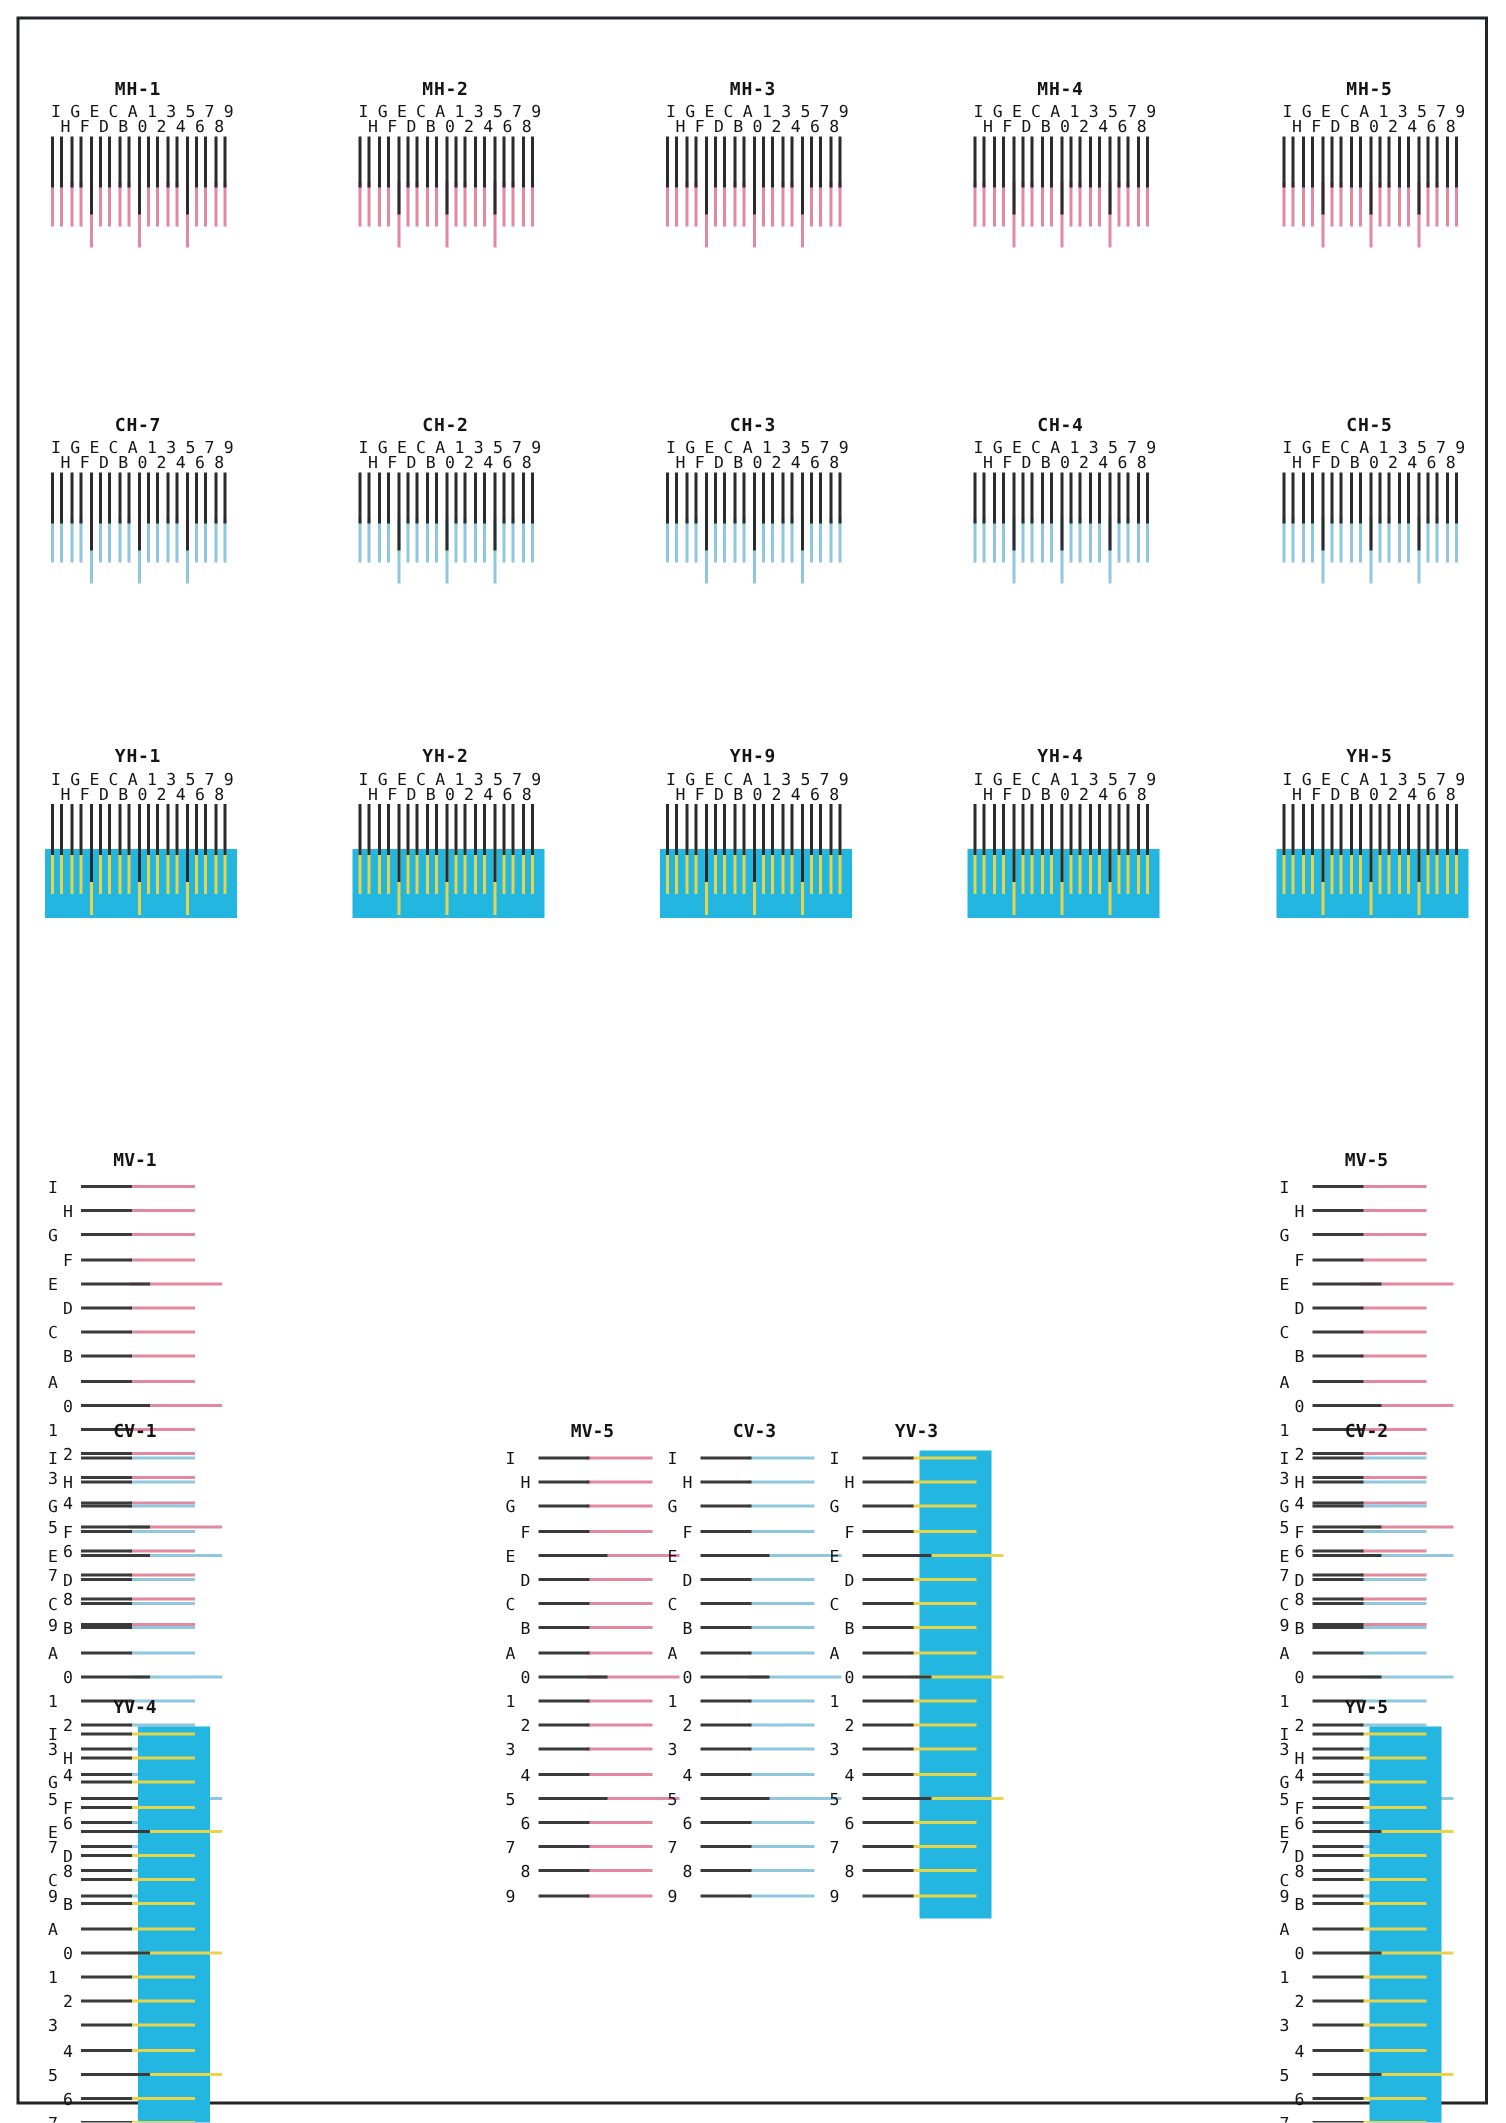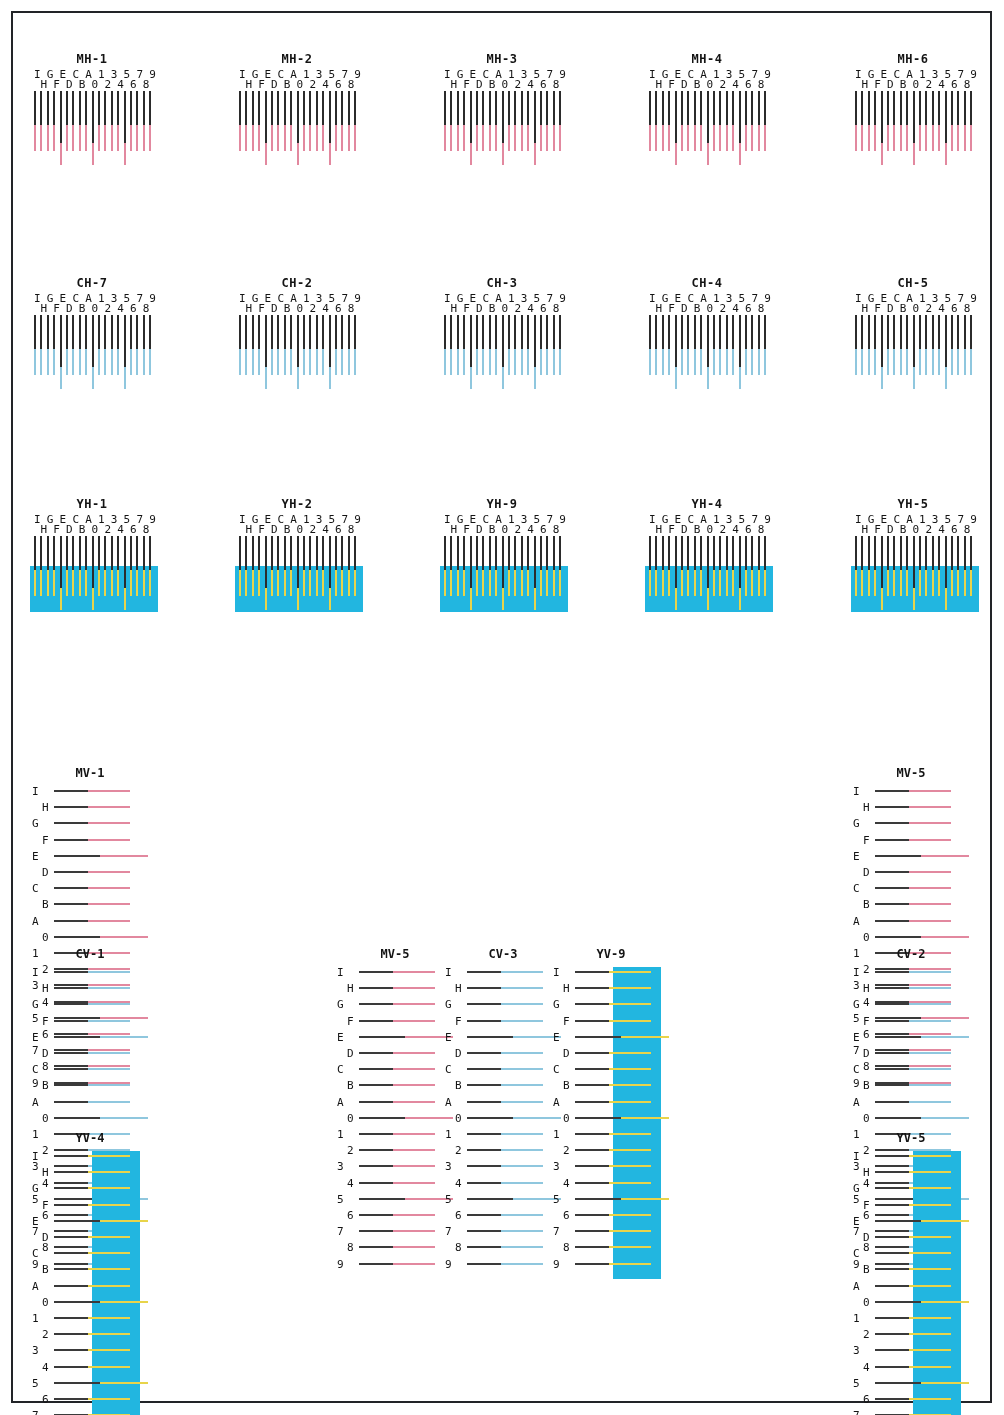--- a/index.html
+++ b/index.html
@@ -342,21 +342,21 @@
           <div class="h-bar-dark" style="left: 100px; height: 34px; background: rgb(43, 43, 43);"></div>
           <div class="h-bar-color" style="left: 106.4px; top: 30px; height: 30px; background: rgb(226, 136, 159);"></div>
           <div class="h-bar-dark" style="left: 106.4px; height: 34px; background: rgb(43, 43, 43);"></div>
           <div class="h-bar-color" style="left: 112.8px; top: 30px; height: 30px; background: rgb(226, 136, 159);"></div>
           <div class="h-bar-dark" style="left: 112.8px; height: 34px; background: rgb(43, 43, 43);"></div>
           <div class="h-bar-color" style="left: 119.2px; top: 30px; height: 30px; background: rgb(226, 136, 159);"></div>
           <div class="h-bar-dark" style="left: 119.2px; height: 34px; background: rgb(43, 43, 43);"></div>
         </div>
       </div>
       <div class="block h-block" style="left: 851px; top: 52px; width: 124px;">
-        <div class="block-title">MH-6</div>
+        <div class="block-title">MH-5</div>
         <div class="labels">
           <span class="lab" style="left: 4px; top: 0px;">I</span>
           <span class="lab" style="left: 16.8px; top: 0px;">G</span>
           <span class="lab" style="left: 29.6px; top: 0px;">E</span>
           <span class="lab" style="left: 42.4px; top: 0px;">C</span>
           <span class="lab" style="left: 55.2px; top: 0px;">A</span>
           <span class="lab" style="left: 68px; top: 0px;">1</span>
           <span class="lab" style="left: 80.8px; top: 0px;">3</span>
           <span class="lab" style="left: 93.6px; top: 0px;">5</span>
           <span class="lab" style="left: 106.4px; top: 0px;">7</span>
@@ -1361,21 +1361,21 @@
           <div class="v-bar-dark" style="left: 24px; top: 247px; width: 34px; background: rgb(58, 58, 58);"></div>
           <div class="v-bar-color" style="left: 56px; top: 263.2px; width: 44px; background: rgb(143, 199, 222);"></div>
           <div class="v-bar-dark" style="left: 24px; top: 263.2px; width: 34px; background: rgb(58, 58, 58);"></div>
           <div class="v-bar-color" style="left: 56px; top: 279.4px; width: 44px; background: rgb(143, 199, 222);"></div>
           <div class="v-bar-dark" style="left: 24px; top: 279.4px; width: 34px; background: rgb(58, 58, 58);"></div>
           <div class="v-bar-color" style="left: 56px; top: 295.6px; width: 44px; background: rgb(143, 199, 222);"></div>
           <div class="v-bar-dark" style="left: 24px; top: 295.6px; width: 34px; background: rgb(58, 58, 58);"></div>
         </div>
       </div>
       <div class="block v-block" style="left: 551px; top: 947px; width: 120px;">
-        <div class="v-title">YV-9</div>
+        <div class="v-title">YV-3</div>
         <div class="v-body" style="height: 317.8px; margin-top: 6px;">
           <span class="v-lab" style="left: 2px; top: 0px;">I</span>
           <span class="v-lab" style="left: 2px; top: 32.4px;">G</span>
           <span class="v-lab" style="left: 2px; top: 64.8px;">E</span>
           <span class="v-lab" style="left: 2px; top: 97.2px;">C</span>
           <span class="v-lab" style="left: 2px; top: 129.6px;">A</span>
           <span class="v-lab" style="left: 2px; top: 162px;">1</span>
           <span class="v-lab" style="left: 2px; top: 194.4px;">3</span>
           <span class="v-lab" style="left: 2px; top: 226.8px;">5</span>
           <span class="v-lab" style="left: 2px; top: 259.2px;">7</span>

